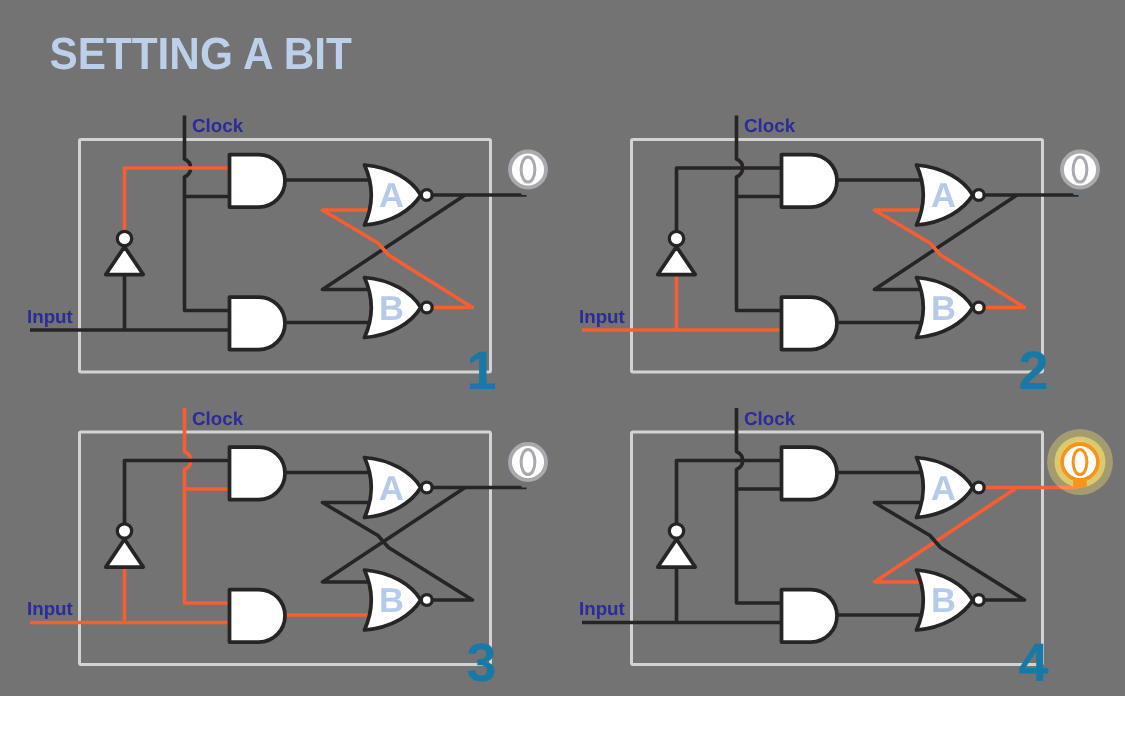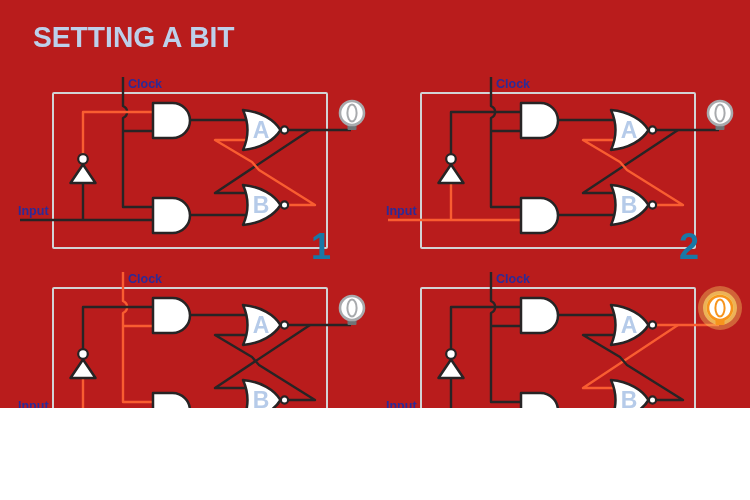--- a/index.html
+++ b/index.html
@@ -1,16 +1,16 @@
 <!DOCTYPE html>
 <html style="--hot: #f95d31; --cold: #272425; --navy: #2b2b99; --letter: #b6cbe9; --number: #1878a6; --border: #d2d3d5; --title: #bdd0ea; --bulb-off: #a8aaad; --bulb-base-off: #717477; --bulb-on: #f7941d; --glow: #ffe76e;"><head>
 <meta charset="utf-8">
 <style>
   html,body{margin:0;padding:0;background:#fff;}
-  .stage{position:relative;width:750px;height:408px;background:#b91c1c;overflow:hidden;
+  .stage{position:relative;width:750px;height:464px;background:#737373;overflow:hidden;
          font-family:"Liberation Sans",sans-serif;}
   .title{position:absolute;left:33px;top:20px;margin:0;font-size:30px;font-weight:bold;
          letter-spacing:0px;color:var(--title);transform:scaleX(.94);transform-origin:left;}
   .panel{position:absolute;width:375px;height:190px;}
   .panel.p1{left:0;top:75px;}
   .panel.p2{left:368px;top:75px;}
   .panel.p3{left:0;top:270px;}
   .panel.p4{left:368px;top:270px;}
 
   .pborder{fill:none;stroke:var(--border);stroke-width:2px;}

